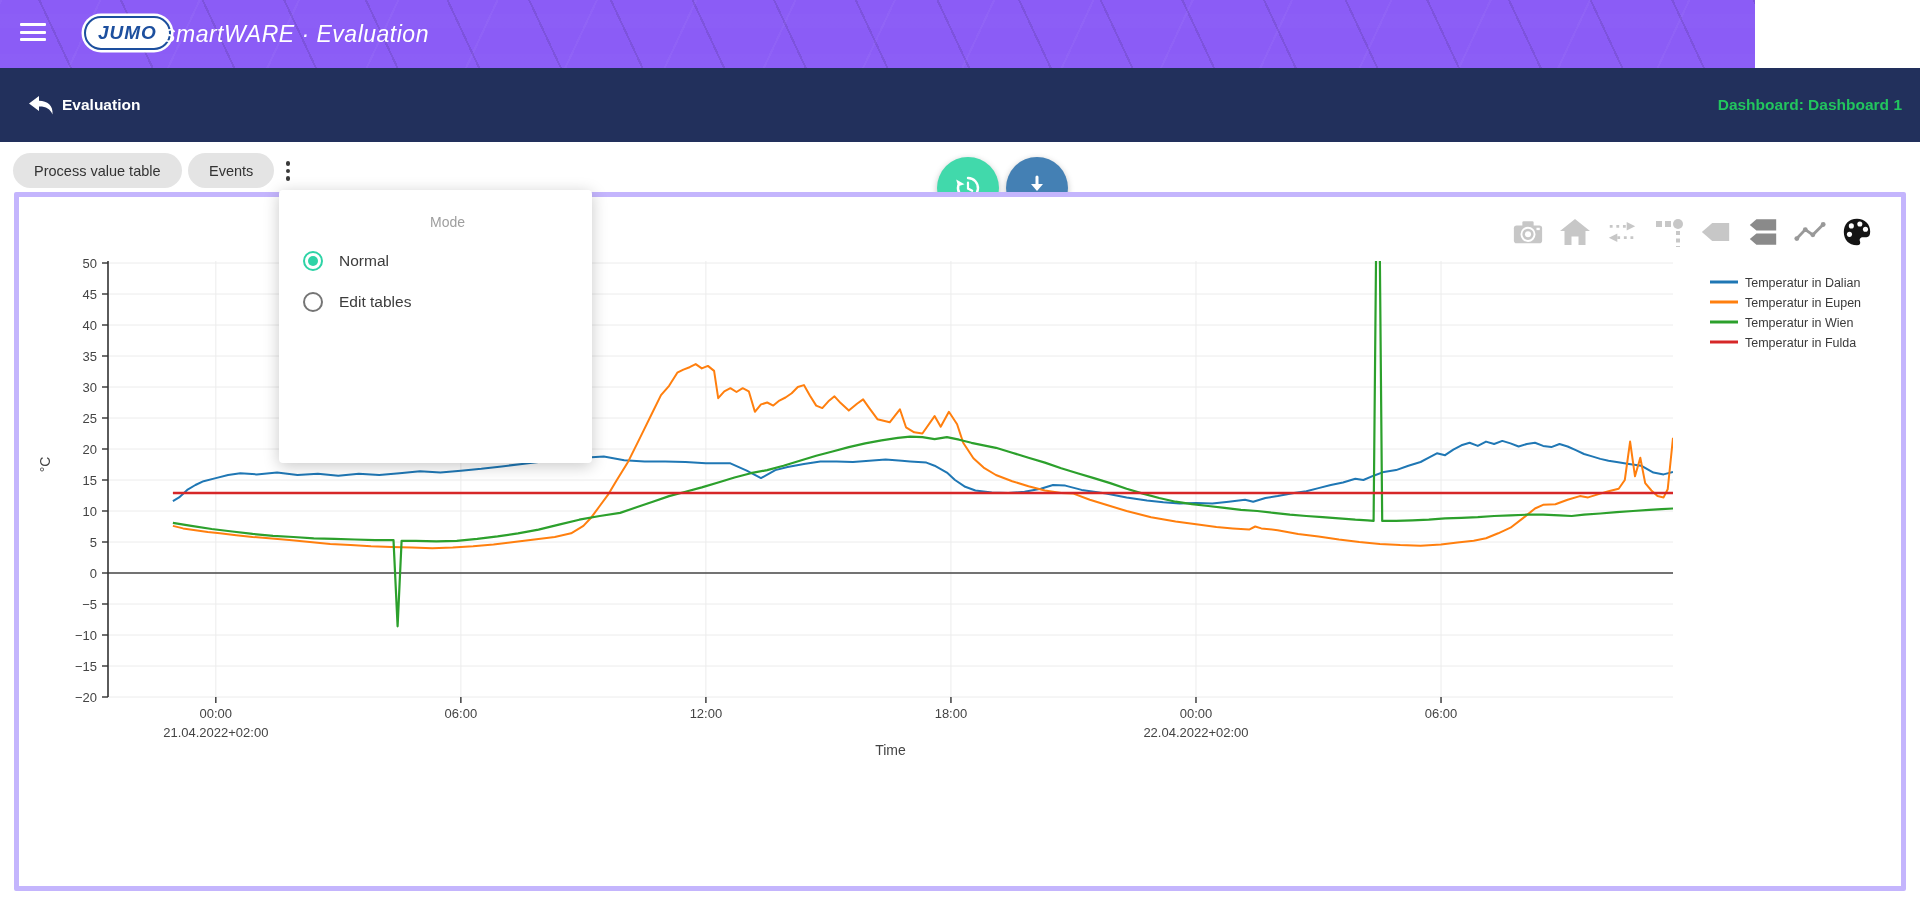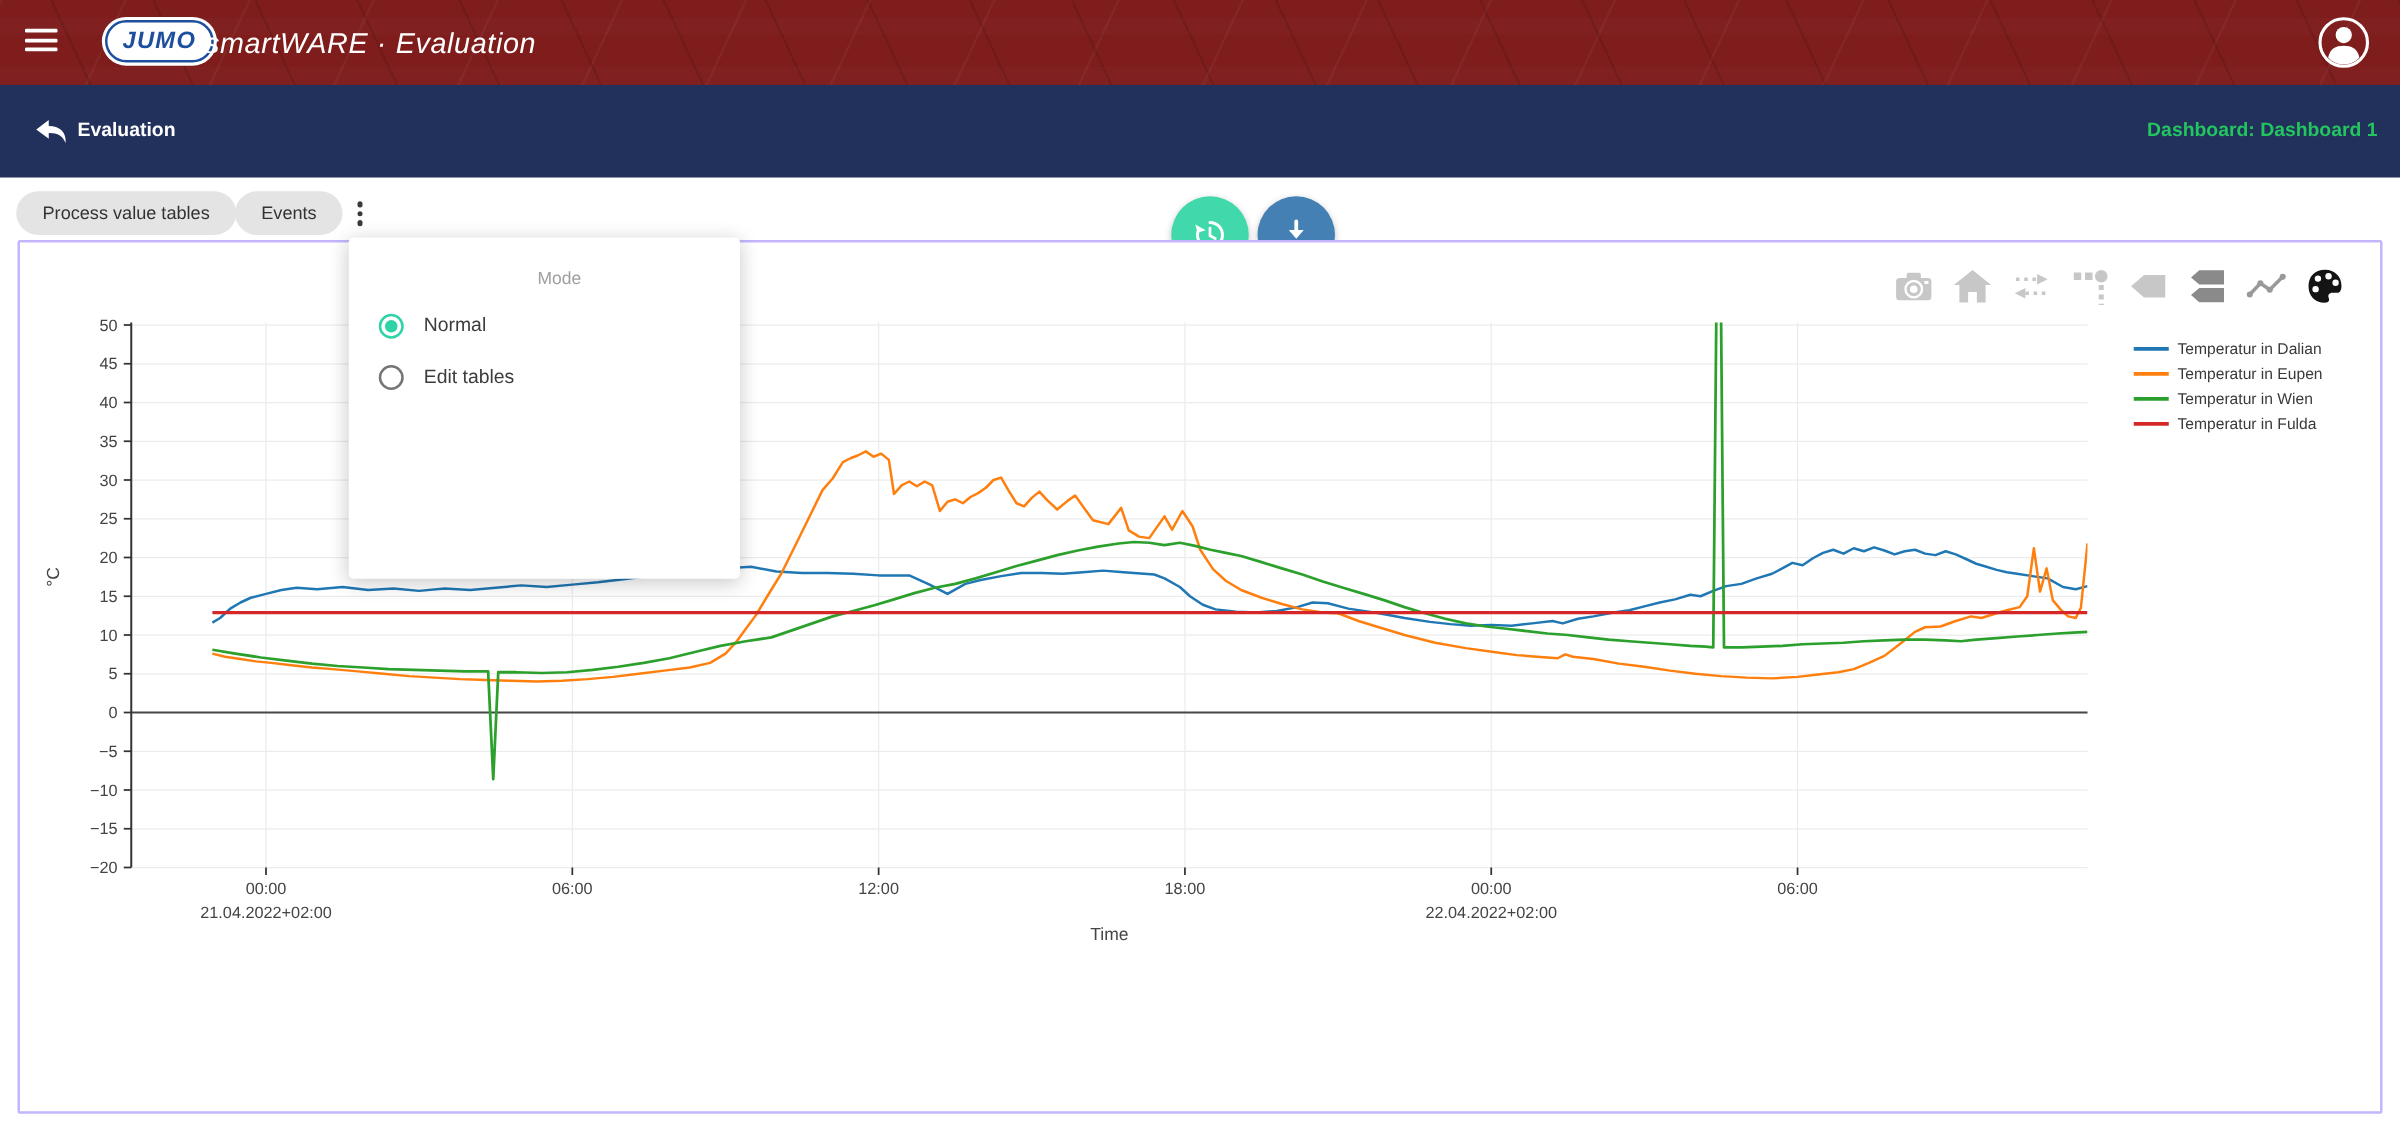--- a/index.html
+++ b/index.html
@@ -2,21 +2,21 @@
 <html><head>
 <meta charset="utf-8">
 <style>
   html,body{margin:0;padding:0;}
   body{
     width:1920px;height:903px;overflow:hidden;background:#ffffff;
     font-family:"Liberation Sans", sans-serif;position:relative;
   }
   
   .topbar{
-    position:absolute;left:0;top:0;width:1920px;height:68px;background:#7f1d1d;
+    position:absolute;left:0;top:0;width:1755px;height:68px;background:#8b5cf6;
     overflow:hidden;
   }
   .topbar::before{
     content:"";position:absolute;inset:0;
     background:
       repeating-linear-gradient(115deg, rgba(255,255,255,0.035) 0 2px, transparent 2px 90px),
       repeating-linear-gradient(-115deg, rgba(0,0,0,0.10) 0 2px, transparent 2px 74px),
       repeating-linear-gradient(0deg, rgba(255,255,255,0.012) 0 14px, transparent 14px 40px);
   }
   .hamburger{position:absolute;left:20px;top:23px;width:26px;height:21px;cursor:pointer;}
@@ -46,21 +46,21 @@
   
   .tab-pill{position:absolute;top:153px;height:35px;border-radius:17.5px;background:#e4e4e4;
     display:flex;align-items:center;color:#333;font-size:14.5px;cursor:pointer;padding:0 21px;}
   .tab1{left:13px;}
   .tab2{left:188px;}
   .kebab{position:absolute;left:280px;top:156px;width:16px;height:30px;cursor:pointer;
     display:flex;flex-direction:column;align-items:center;justify-content:center;gap:3px;}
   .kebab i{width:4.5px;height:4.5px;border-radius:50%;background:#3a3a3a;}
   
   .card{position:absolute;left:14px;top:192px;width:1892px;height:699px;background:#fff;
-    border:2px solid #c4b5fd;border-radius:2px;box-sizing:border-box;}
+    border:5px solid #c4b5fd;border-radius:2px;box-sizing:border-box;}
   .modebar{position:absolute;top:20px;right:28px;display:flex;gap:15px;align-items:center;}
   .modebar .mb{width:32px;height:30px;cursor:pointer;display:flex;align-items:center;justify-content:center;}
   .chart-svg{position:absolute;left:0;top:0;}
   
   .menu-panel{position:absolute;left:279px;top:190px;width:313px;height:273px;background:#fff;
     border-radius:4px;box-shadow:0 3px 16px rgba(0,0,0,.22);z-index:20;padding:0;box-sizing:border-box;}
   .menu-section-label{color:#9e9e9e;font-size:14px;margin:0 0 0 24px;text-align:center;}
   .lbl-mode{padding-top:24px;}
   .lbl-repr{padding-top:22px;}
   .menu-option{display:flex;align-items:center;gap:16px;margin:21px 0 0 24px;cursor:pointer;}
@@ -109,21 +109,21 @@
   <button class="round-btn btn-download">
     <svg width="30" height="30" viewBox="0 0 30 30">
       <path d="M15 4 V15" stroke="#fff" stroke-width="3" stroke-linecap="round"></path>
       <path d="M9 11 L15 18 L21 11 Z" fill="#fff"></path>
       <path d="M5 20 V26 H25 V20" fill="none" stroke="#fff" stroke-width="2.6"></path>
     </svg>
   </button>
   <div class="dash-label">Dashboard: Dashboard 1</div>
 </div>
 
-<div class="tab-pill tab1">Process value tables</div>
+<div class="tab-pill tab1">Process value table</div>
 <div class="tab-pill tab2">Events</div>
 <div class="kebab">
     <i></i>
     <i></i>
     <i></i>
   </div>
 
 <div class="card">
   <div class="modebar">
     <span class="mb">

